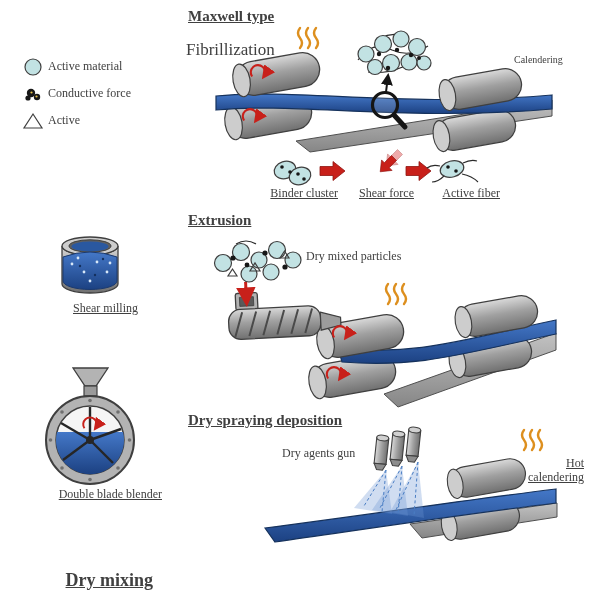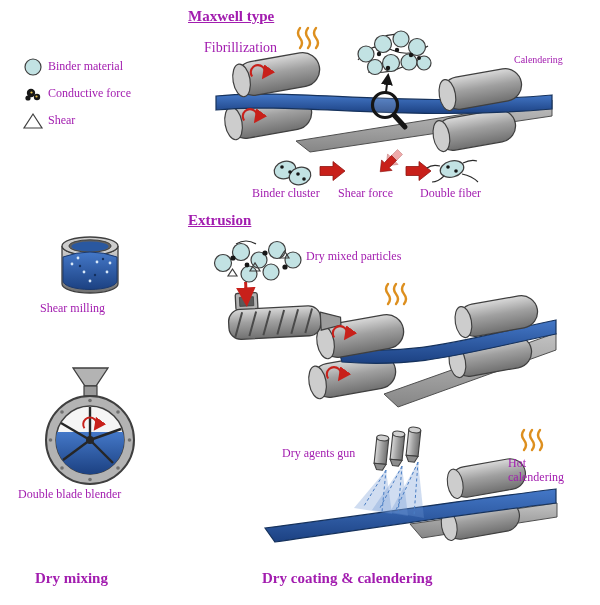--- a/index.html
+++ b/index.html
@@ -1,22 +1,22 @@
 <!DOCTYPE html>
 <html style="--film-blue: #2a58a8; --roller-gray: #a6a6a6; --active-material-fill: #c2e2e3; --heat-orange: #dd8f1e; --arrow-red: #c8201a;"><head>
 <meta charset="utf-8">
 <style>
   html,body{margin:0;padding:0;background:#ffffff;}
   .canvas{position:relative;width:600px;height:605px;background:#fff;overflow:hidden;
-          font-family:"Liberation Serif",serif;color:#a21caf;}
+          font-family:"Liberation Serif",serif;color:#404040;}
   .canvas svg{position:absolute;left:0;top:0;}
   .lbl{position:absolute;font-size:12px;line-height:1.15;white-space:normal;}
   .title{font-size:15px;font-weight:bold;text-decoration:underline;white-space:nowrap;}
-  .footer{font-size:15px;font-weight:bold;}
-  .ctr{text-align:left;}
+  .footer{font-size:18px;font-weight:bold;}
+  .ctr{text-align:right;text-decoration:underline;}
   
   .particle{fill:var(--active-material-fill,#c2e2e3);stroke:#3f3f3f;stroke-width:1.2;}
   .fiber{fill:none;stroke:#2a2a2a;stroke-width:1.1;}
   .bit{fill:#171717;}
   .tri{fill:none;stroke:#3f3f3f;stroke-width:1.2;}
   .film{fill:url(#gFilm);stroke:#16325c;stroke-width:1.2;}
   .sub{fill:url(#gSub);stroke:#4f4f4f;stroke-width:1;}
   .heatp{fill:none;stroke:var(--heat-orange,#dd8f1e);stroke-width:2.4;stroke-linecap:round;}
   .redl{stroke:var(--arrow-red,#c8201a);fill:none;stroke-width:2.3;}
   .blkl{stroke:#151515;fill:none;stroke-width:2;}
@@ -253,35 +253,35 @@
           <line x1="418" y1="462" x2="414" y2="516"></line>
     </g>
   </g>
   <use href="#gun" transform="translate(383,436) rotate(6)"></use>
   <use href="#gun" transform="translate(399,432) rotate(6)"></use>
   <use href="#gun" transform="translate(415,428) rotate(6)"></use>
   <use href="#heat" transform="translate(524,430)"></use>
 </svg>
 
 <div class="lbl title" style="left:188px;top:8px">Maxwell type</div>
-<div class="lbl" style="left:204px;top:40px;font-size:14px">Fibrillization</div>
+<div class="lbl" style="left:186px;top:40px;font-size:17px">Fibrillization</div>
 <div class="lbl" style="left:514px;top:54px;font-size:10px">Calendering</div>
 
-<div class="lbl" style="left:48px;top:60px">Binder material</div>
+<div class="lbl" style="left:48px;top:60px">Active material</div>
 <div class="lbl" style="left:48px;top:87px">Conductive force</div>
-<div class="lbl" style="left:48px;top:114px">Shear</div>
+<div class="lbl" style="left:48px;top:114px">Active</div>
 
 <div class="lbl ctr" style="left:252px;top:187px;width:86px">Binder cluster</div>
 <div class="lbl ctr" style="left:338px;top:187px;width:76px">Shear force</div>
-<div class="lbl ctr" style="left:420px;top:187px;width:80px">Double fiber</div>
+<div class="lbl ctr" style="left:420px;top:187px;width:80px">Active fiber</div>
 
 <div class="lbl title" style="left:188px;top:212px">Extrusion</div>
 <div class="lbl" style="left:306px;top:250px">Dry mixed particles</div>
 <div class="lbl ctr" style="left:40px;top:302px;width:98px">Shear milling</div>
 
+<div class="lbl title" style="left:188px;top:412px">Dry spraying deposition</div>
 <div class="lbl" style="left:282px;top:447px">Dry agents gun</div>
 <div class="lbl ctr" style="left:508px;top:457px;width:76px">Hot calendering</div>
 <div class="lbl ctr" style="left:18px;top:488px;width:144px">Double blade blender</div>
 
 <div class="lbl ctr footer" style="left:35px;top:570px;width:118px">Dry mixing</div>
-<div class="lbl ctr footer" style="left:262px;top:570px;width:256px">Dry coating &amp; calendering</div>
 
 </div>
 
 </body></html>

